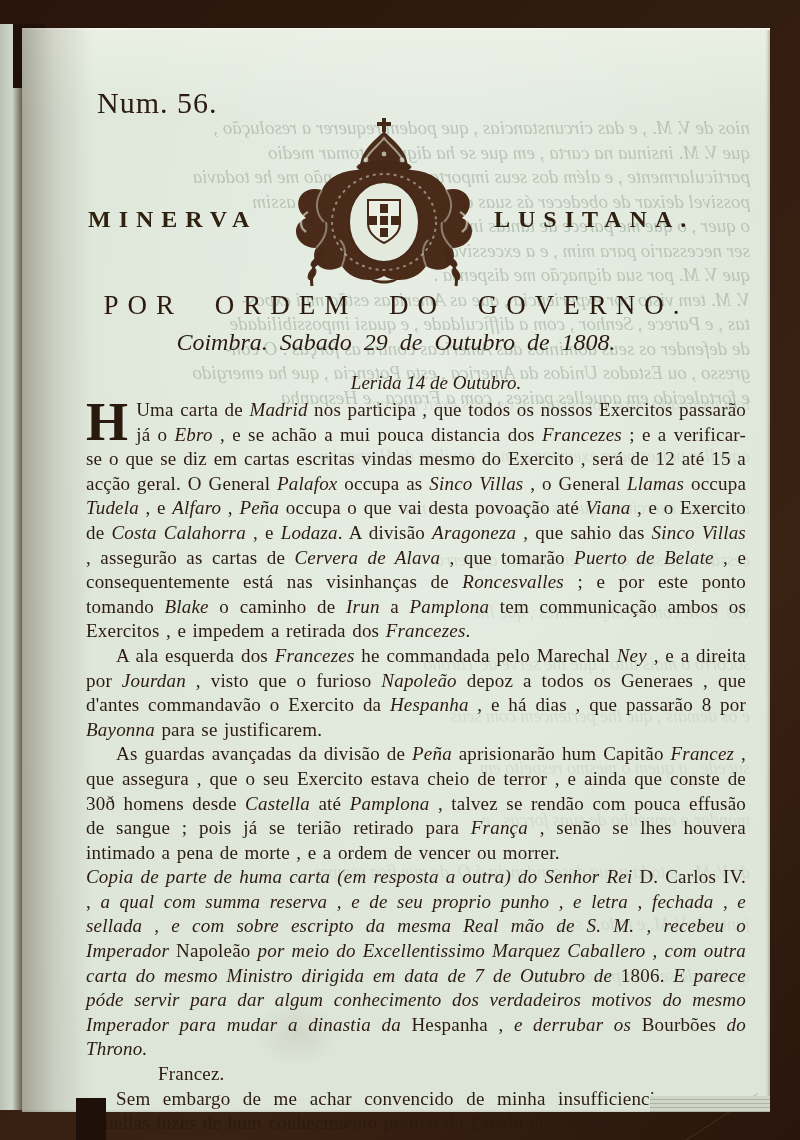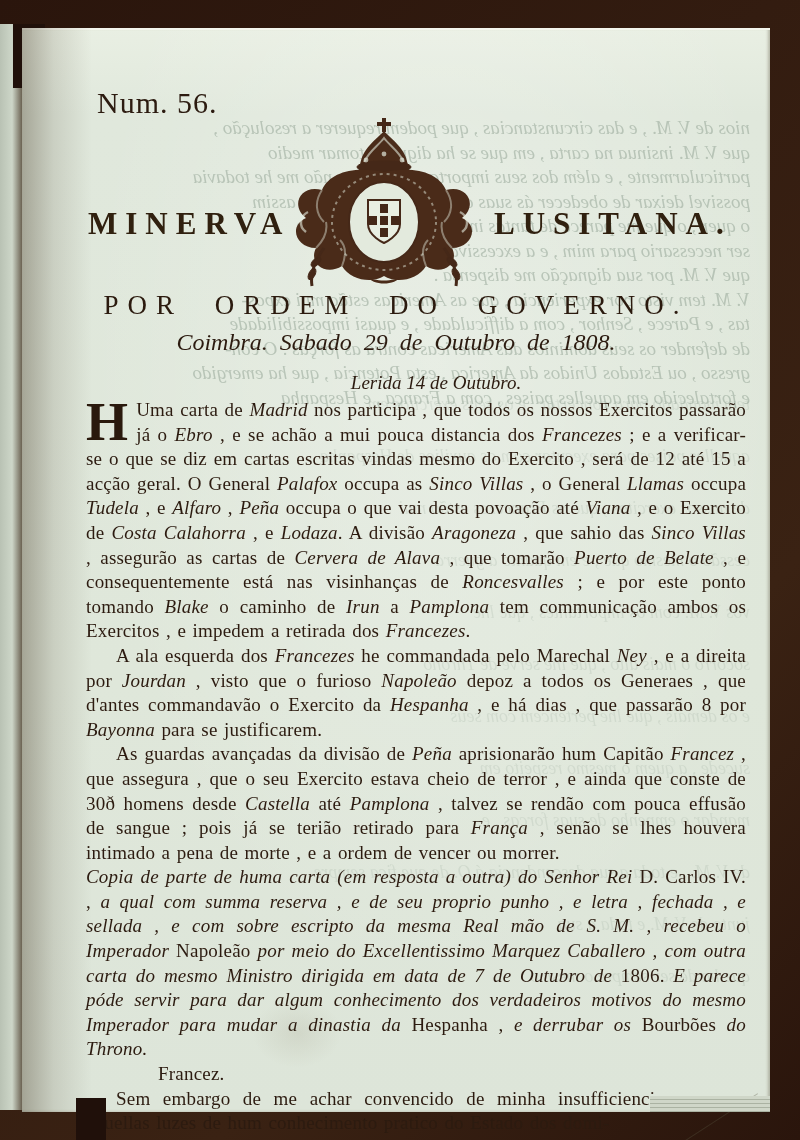--- a/index.html
+++ b/index.html
@@ -28,21 +28,21 @@
   
   .ghost{position:absolute;transform:scaleX(-1);color:#8fa091;font-style:italic;pointer-events:none;}
   .ghost-header{left:60px;right:20px;top:88px;font-size:19px;line-height:24.5px;opacity:.5;
          filter:blur(.4px);text-align:left;}
   .ghost-body{left:60px;right:20px;top:350px;font-size:18px;line-height:52px;opacity:.18;
          filter:blur(.5px);}
   .ghost-line{white-space:nowrap;overflow:hidden;}
   
   .ink{color:#2c1b10;}
   .num{position:absolute;left:75px;top:58px;font-size:30px;letter-spacing:1px;}
-  .masthead-word{position:absolute;top:178px;font-size:31px;letter-spacing:8px;font-weight:bold;
+  .masthead-word{position:absolute;top:178px;font-size:24px;letter-spacing:8px;font-weight:bold;
          color:#30200f;}
   .mast-left{left:66px;}
   .mast-right{left:472px;}
   .emblem{position:absolute;left:256px;top:88px;}
   .imprint{position:absolute;left:0;width:100%;top:262px;text-align:center;font-size:27px;
          letter-spacing:9px;word-spacing:16px;color:#2b1a0e;}
   .dateline{position:absolute;left:0;width:100%;top:301px;text-align:center;font-style:italic;
          font-size:24px;word-spacing:6px;}
   .article{position:absolute;left:64px;top:344px;width:660px;}
   .article-heading{text-align:center;font-style:italic;font-size:19px;margin:0 0 4px 40px;}

